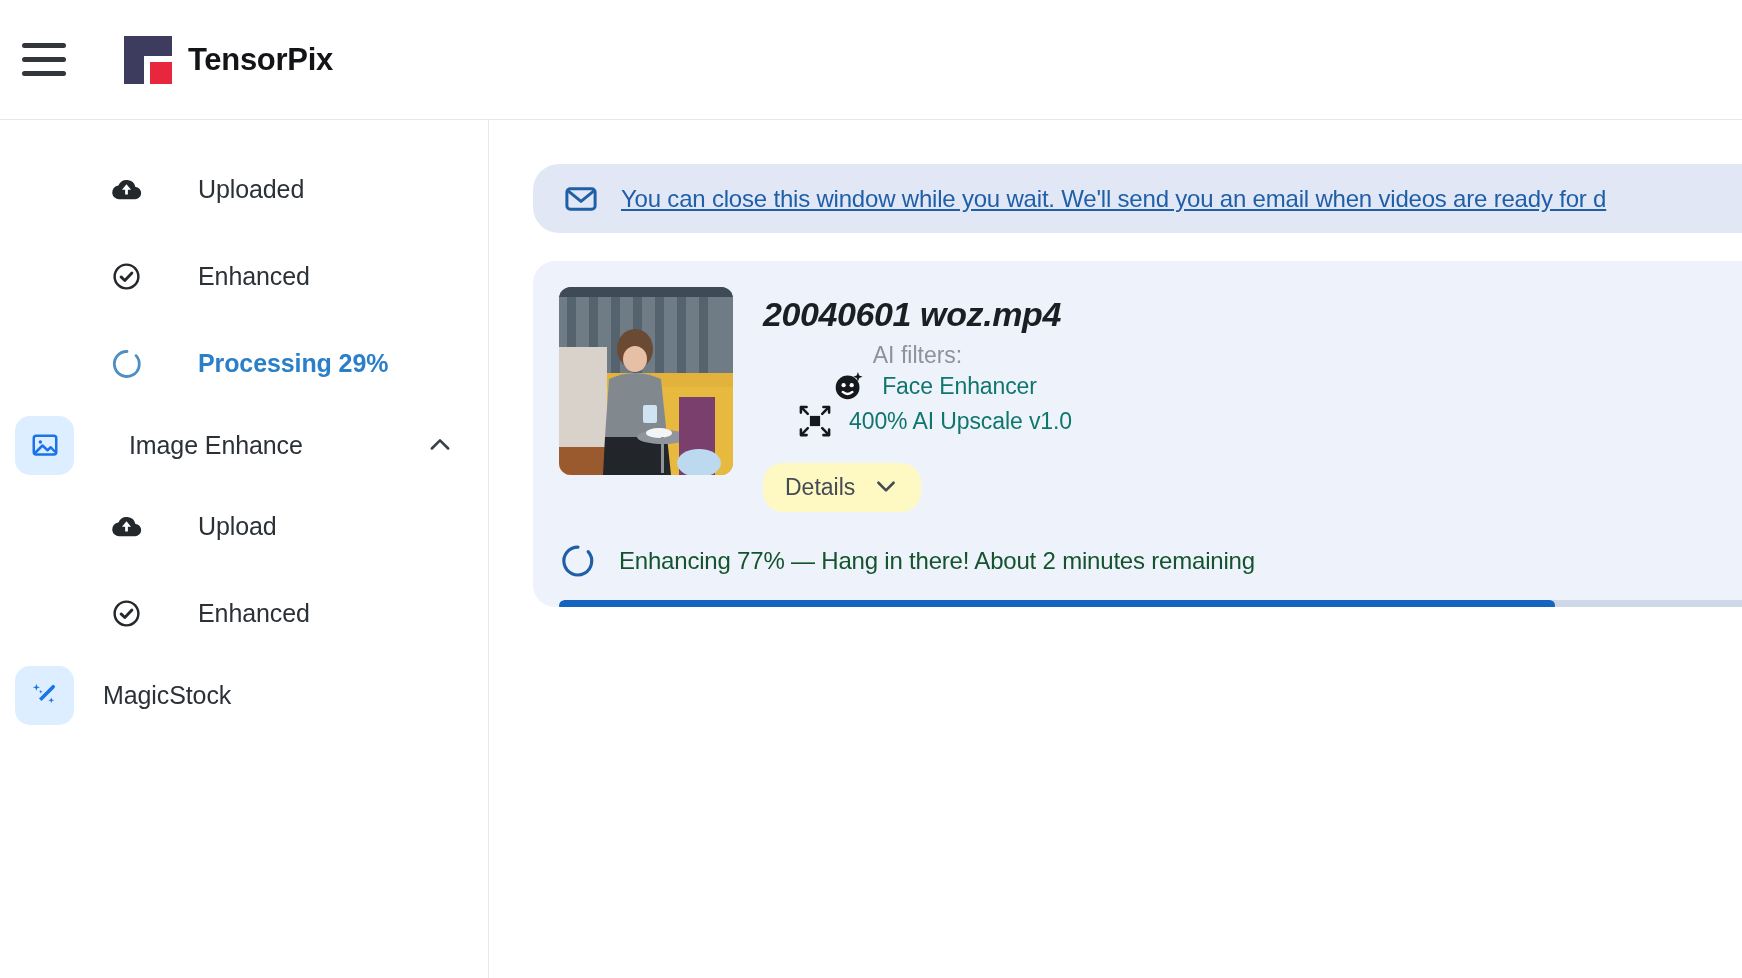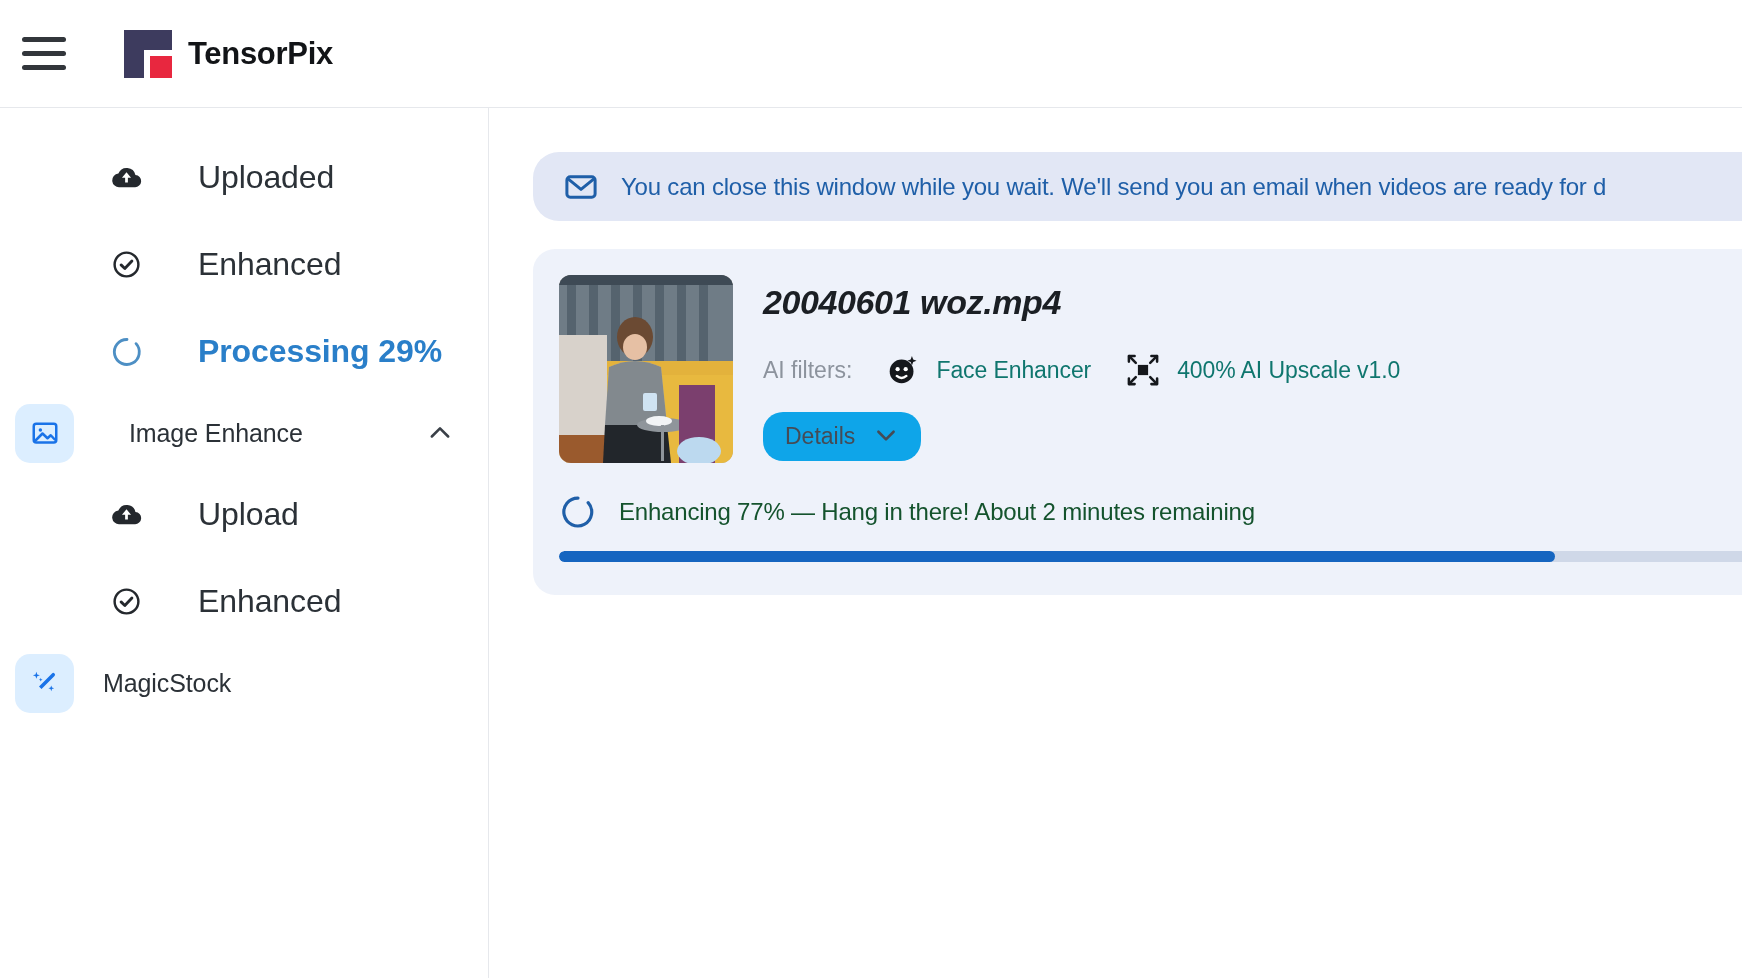--- a/index.html
+++ b/index.html
@@ -5,21 +5,21 @@
   * { box-sizing: border-box; margin: 0; padding: 0; }
   html, body {
     width: 1742px; height: 978px;
     background: #ffffff;
     font-family: "Liberation Sans", sans-serif;
     overflow: hidden;
   }
 
   
   .topbar {
-    height: 108px;
+    height: 120px;
     border-bottom: 1px solid #e6e8ec;
     display: flex;
     align-items: center;
     padding-left: 20px;
     background: #fff;
   }
   .hamburger {
     width: 48px; height: 40px;
     display: flex; flex-direction: column; justify-content: center;
     gap: 9px;
@@ -76,21 +76,21 @@
     padding-left: 15px;
     cursor: pointer;
   }
   .sub-icon {
     width: 59px; height: 59px;
     display: flex; align-items: center; justify-content: center;
     flex: 0 0 59px;
     margin-left: 82px;
   }
   .sub-label {
-    font-size: 32px; color: #2b3137; margin-left: 42px;
+    font-size: 25px; color: #2b3137; margin-left: 42px;
     letter-spacing: -0.1px;
   }
   .sub-label.active { color: #2a7fc9; font-weight: 700; }
 
   .nav-flat {
     display: flex; align-items: center;
     height: 76px; padding-left: 15px; cursor: pointer;
   }
   .nav-flat .grp-label { margin-left: 29px; }
 
@@ -105,21 +105,21 @@
     border-radius: 26px;
     height: 69px;
     display: flex; align-items: center;
     padding-left: 30px;
     width: 1320px;
     white-space: nowrap;
     overflow: hidden;
   }
   .banner-icon { flex: 0 0 auto; display: flex; align-items: center; margin-right: 22px; }
   .banner-text {
-    font-size: 24px; color: #1f5fa8; letter-spacing: -0.2px;
+    font-size: 24px; color: #1f5fa8; letter-spacing: -0.2px; text-decoration: underline;
   }
 
   .card {
     margin-top: 28px;
     background: #eef2fa;
     border-radius: 22px;
     width: 1320px;
     padding: 26px 0 0 26px;
     height: 346px;
     overflow: hidden;
@@ -135,30 +135,31 @@
   }
   .thumb svg { display: block; width: 100%; height: 100%; }
   .card-info { margin-left: 30px; padding-top: 8px; }
   .file-name {
     font-size: 34px; font-weight: 700; color: #1b1f24;
     letter-spacing: -0.4px;
     font-style: italic;
   }
   .filters-row {
     display: flex; align-items: center;
-    margin-top: 30px;
+    margin-top: 8px;
+    flex-direction: column;
   }
   .filters-label { font-size: 23px; color: #8c939d; }
   .filter-chip { display: flex; align-items: center; margin-left: 34px; }
   .filter-chip .f-icon { display: flex; align-items: center; margin-right: 16px; }
   .filter-chip .f-text { font-size: 23px; color: #0f766e; letter-spacing: -0.1px; }
 
   .details-btn {
     margin-top: 24px;
-    background: #0ea5e9;
+    background: #fef9c3;
     border: none;
     border-radius: 20px;
     height: 49px;
     padding: 0 22px;
     display: inline-flex; align-items: center; gap: 18px;
     cursor: pointer;
     font-family: "Liberation Sans", sans-serif;
   }
   .details-btn .d-text { font-size: 23px; color: #454b55; }
 

